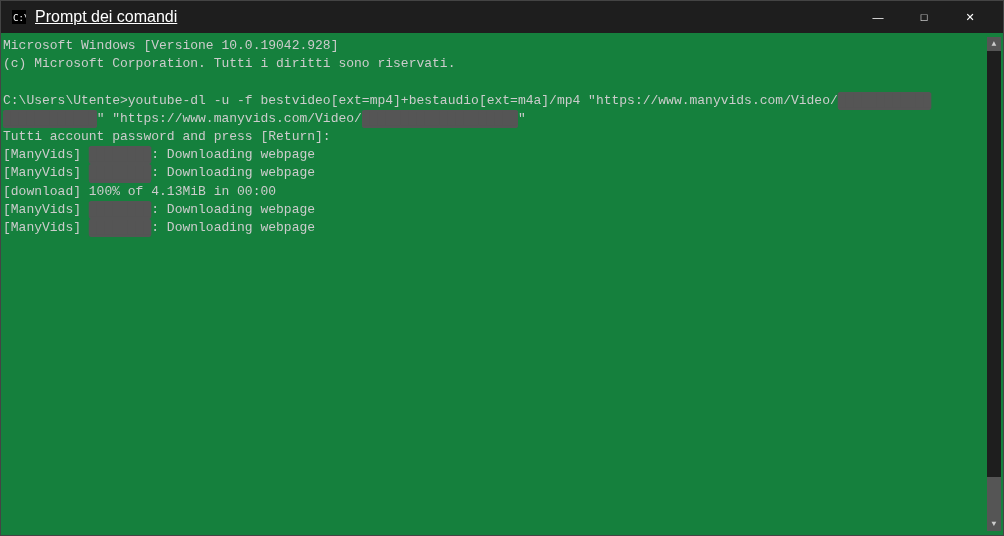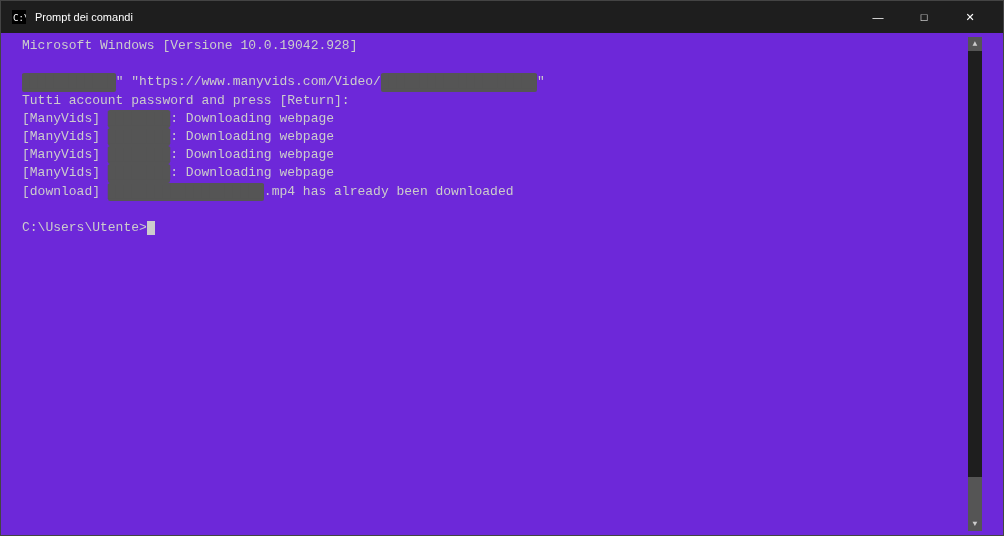--- a/index.html
+++ b/index.html
@@ -43,22 +43,23 @@
       justify-content: center;
     }
 
     .title-bar-icon svg {
       width: 14px;
       height: 14px;
     }
 
     .title-bar-text {
       flex: 1;
-      font-size: 11px;
+      font-size: 16px;
       font-weight: normal;
+      text-decoration: underline;
     }
 
     .title-bar-controls {
       display: flex;
       gap: 0;
     }
 
     .title-bar-btn {
       width: 46px;
       height: 32px;
@@ -67,26 +68,26 @@
       color: #fff;
       font-size: 11px;
       cursor: pointer;
       display: flex;
       align-items: center;
       justify-content: center;
     }
 
     .console-body {
       flex: 1;
-      background: #6d28d9;
+      background: #15803d;
       color: #cccccc;
       font-family: 'Courier New', Consolas, monospace;
       font-size: 13px;
       line-height: 1.4;
-      padding: 4px 21px;
+      padding: 4px 2px;
       overflow: hidden;
       position: relative;
       display: flex;
     }
 
     .console-content {
       flex: 1;
       overflow: hidden;
     }
 
@@ -170,44 +171,45 @@
       <button class="title-bar-btn">□</button>
       <button class="title-bar-btn close">✕</button>
     </div>
   </div>
 
   <div class="console-body">
     <div class="console-content">
 
       <span class="console-line">Microsoft Windows [Versione 10.0.19042.928]</span>
 
+      <span class="console-line">(c) Microsoft Corporation. Tutti i diritti sono riservati.</span>
 
       <span class="console-line">&nbsp;</span>
 
+      <span class="console-line">C:\Users\Utente&gt;youtube-dl -u -f bestvideo[ext=mp4]+bestaudio[ext=m4a]/mp4 "https://www.manyvids.com/Video/<span class="redacted">████████████</span></span>
 
       <span class="console-line"><span class="redacted">████████████</span>" "https://www.manyvids.com/Video/<span class="redacted">████████████████████</span>"</span>
 
       <span class="console-line">Tutti account password and press [Return]:</span>
 
       <span class="console-line">[ManyVids] <span class="redacted">████████</span>: Downloading webpage</span>
 
       <span class="console-line">[ManyVids] <span class="redacted">████████</span>: Downloading webpage</span>
 
 
-
-      <span class="console-line">[ManyVids] <span class="redacted">████████</span>: Downloading webpage</span>
-
-      <span class="console-line">[ManyVids] <span class="redacted">████████</span>: Downloading webpage</span>
-
-      <span class="console-line">[download] <span class="redacted">████████████████████</span>.mp4 has already been downloaded</span>
+      <span class="console-line">[download] 100% of 4.13MiB in 00:00</span>
+
+      <span class="console-line">[ManyVids] <span class="redacted">████████</span>: Downloading webpage</span>
+
+      <span class="console-line">[ManyVids] <span class="redacted">████████</span>: Downloading webpage</span>
+
 
 
       <span class="console-line">&nbsp;</span>
 
-      <span class="console-line">C:\Users\Utente&gt;<span class="cursor"></span></span>
     </div>
 
     <div class="scrollbar">
       <div class="scrollbar-arrow">▲</div>
       <div class="scrollbar-track">
         <div class="scrollbar-thumb"></div>
       </div>
       <div class="scrollbar-arrow">▼</div>
     </div>
   </div>

